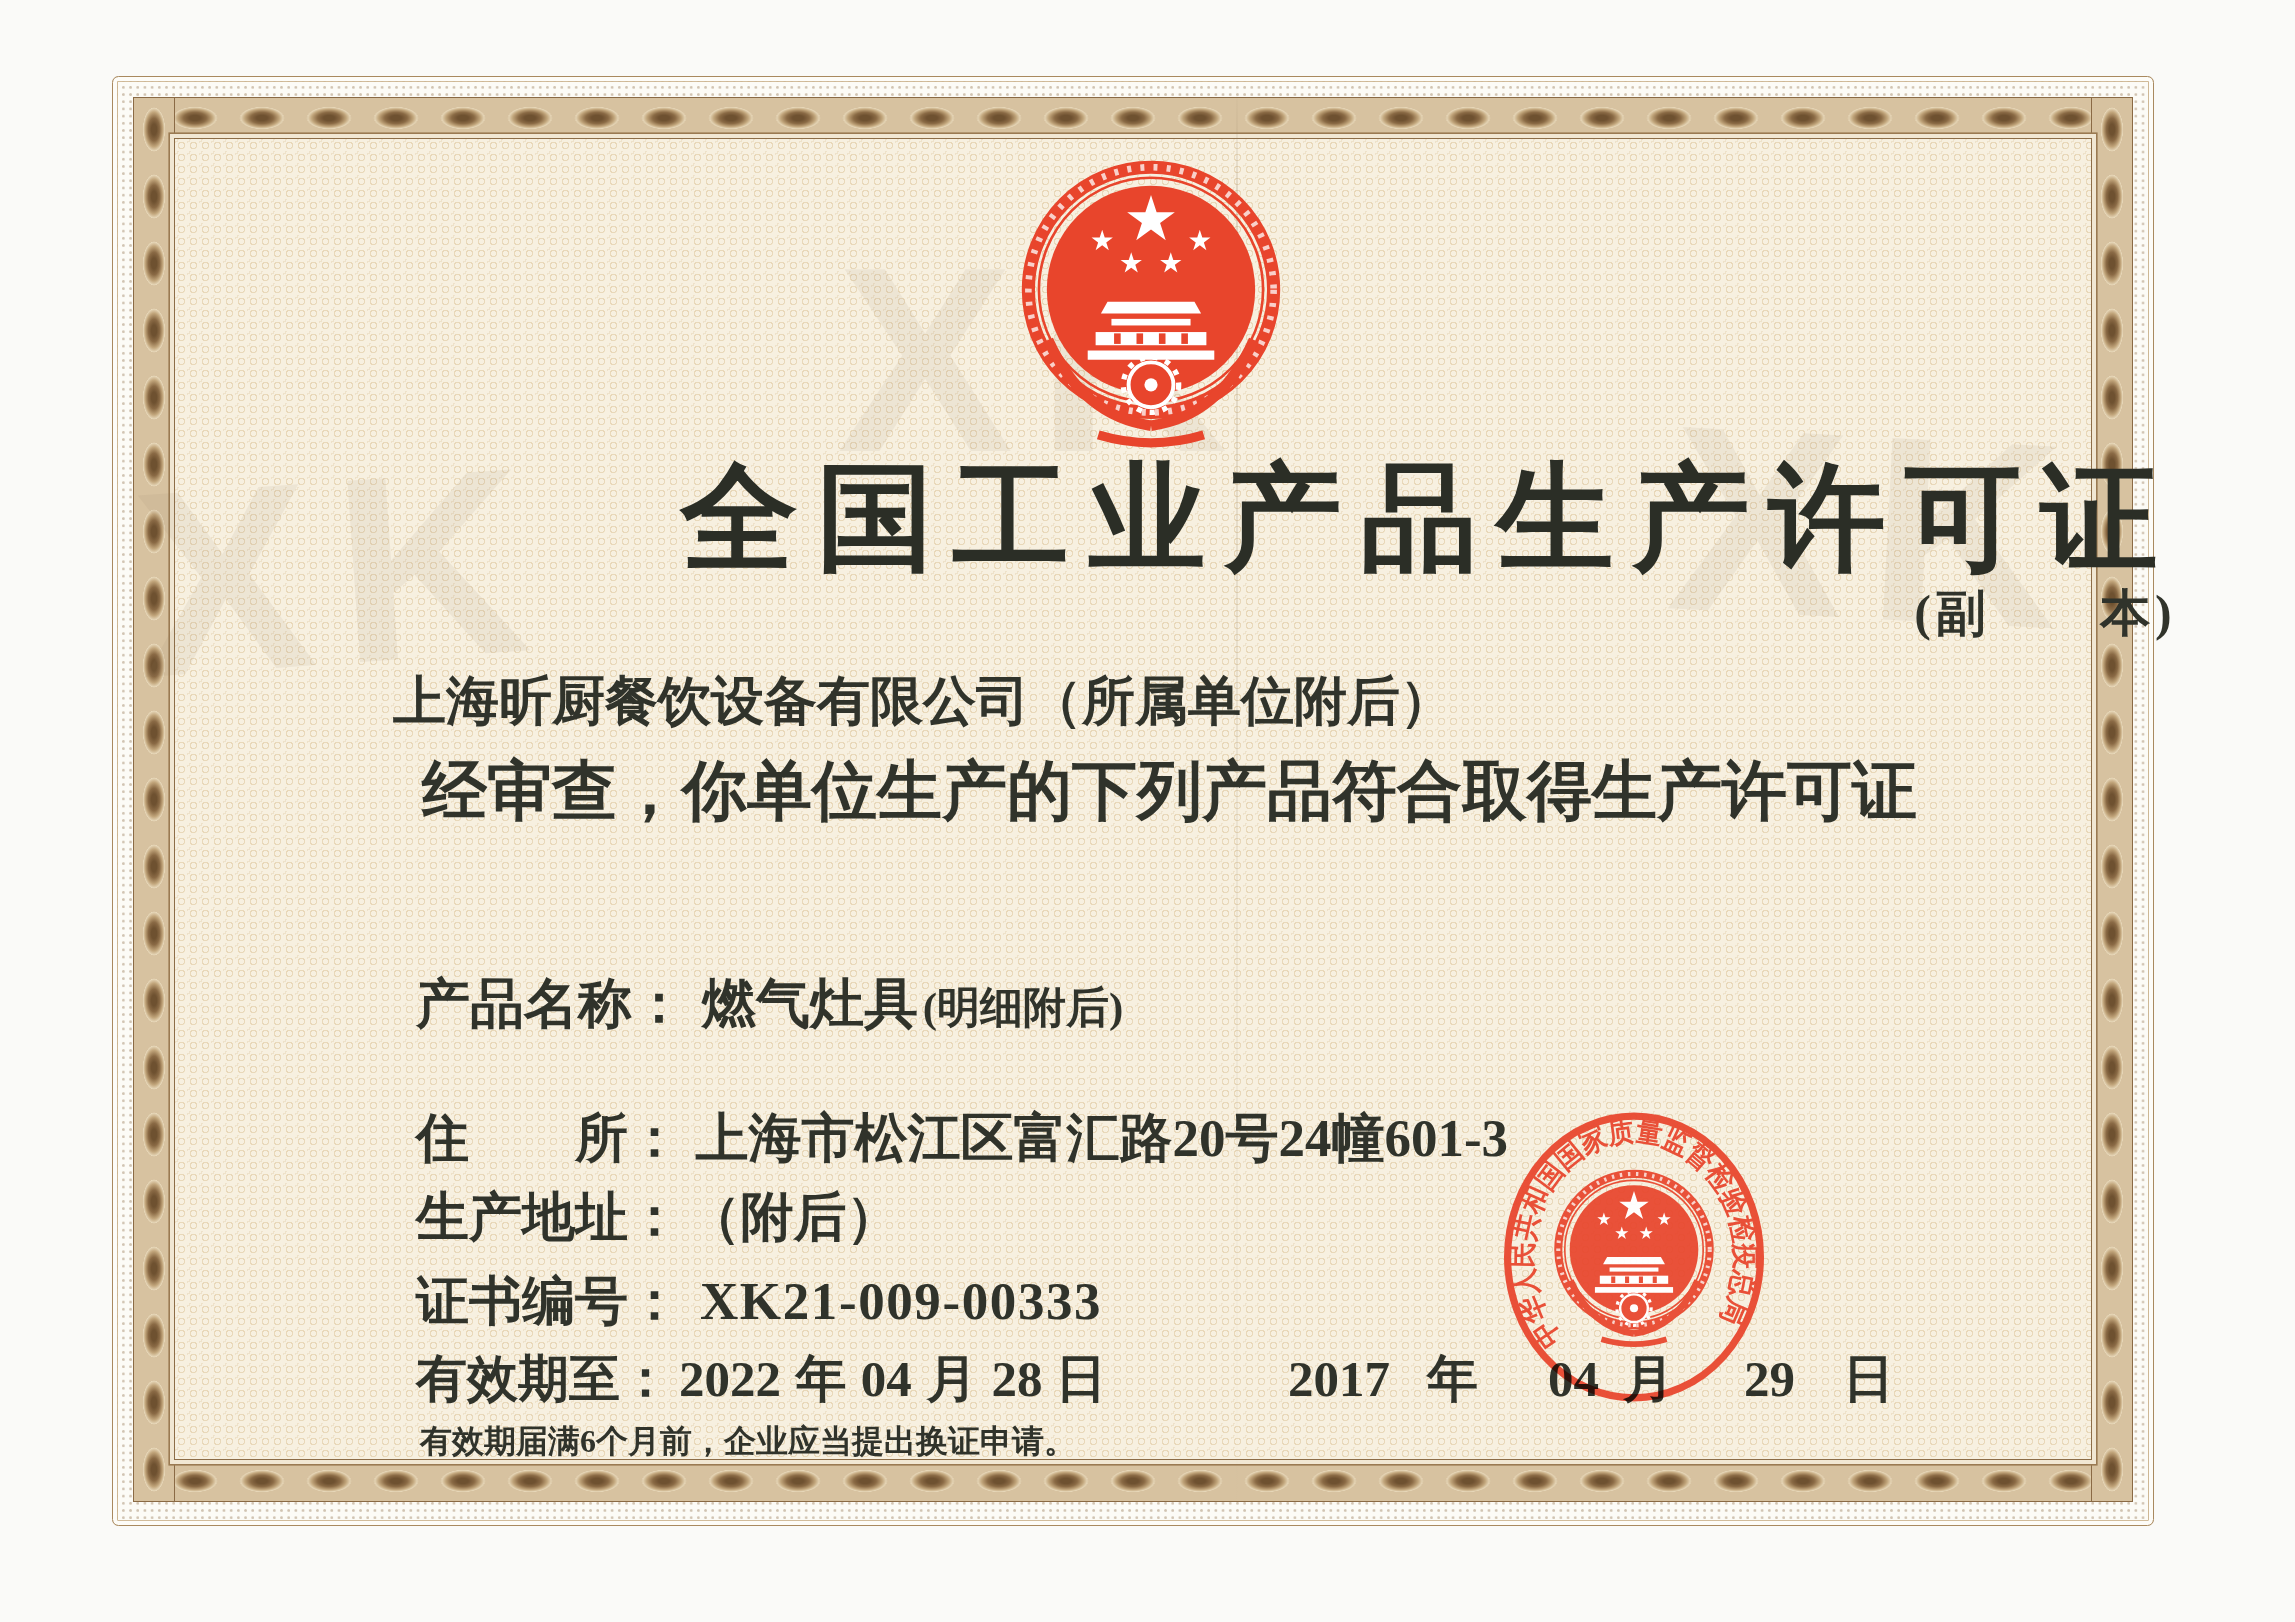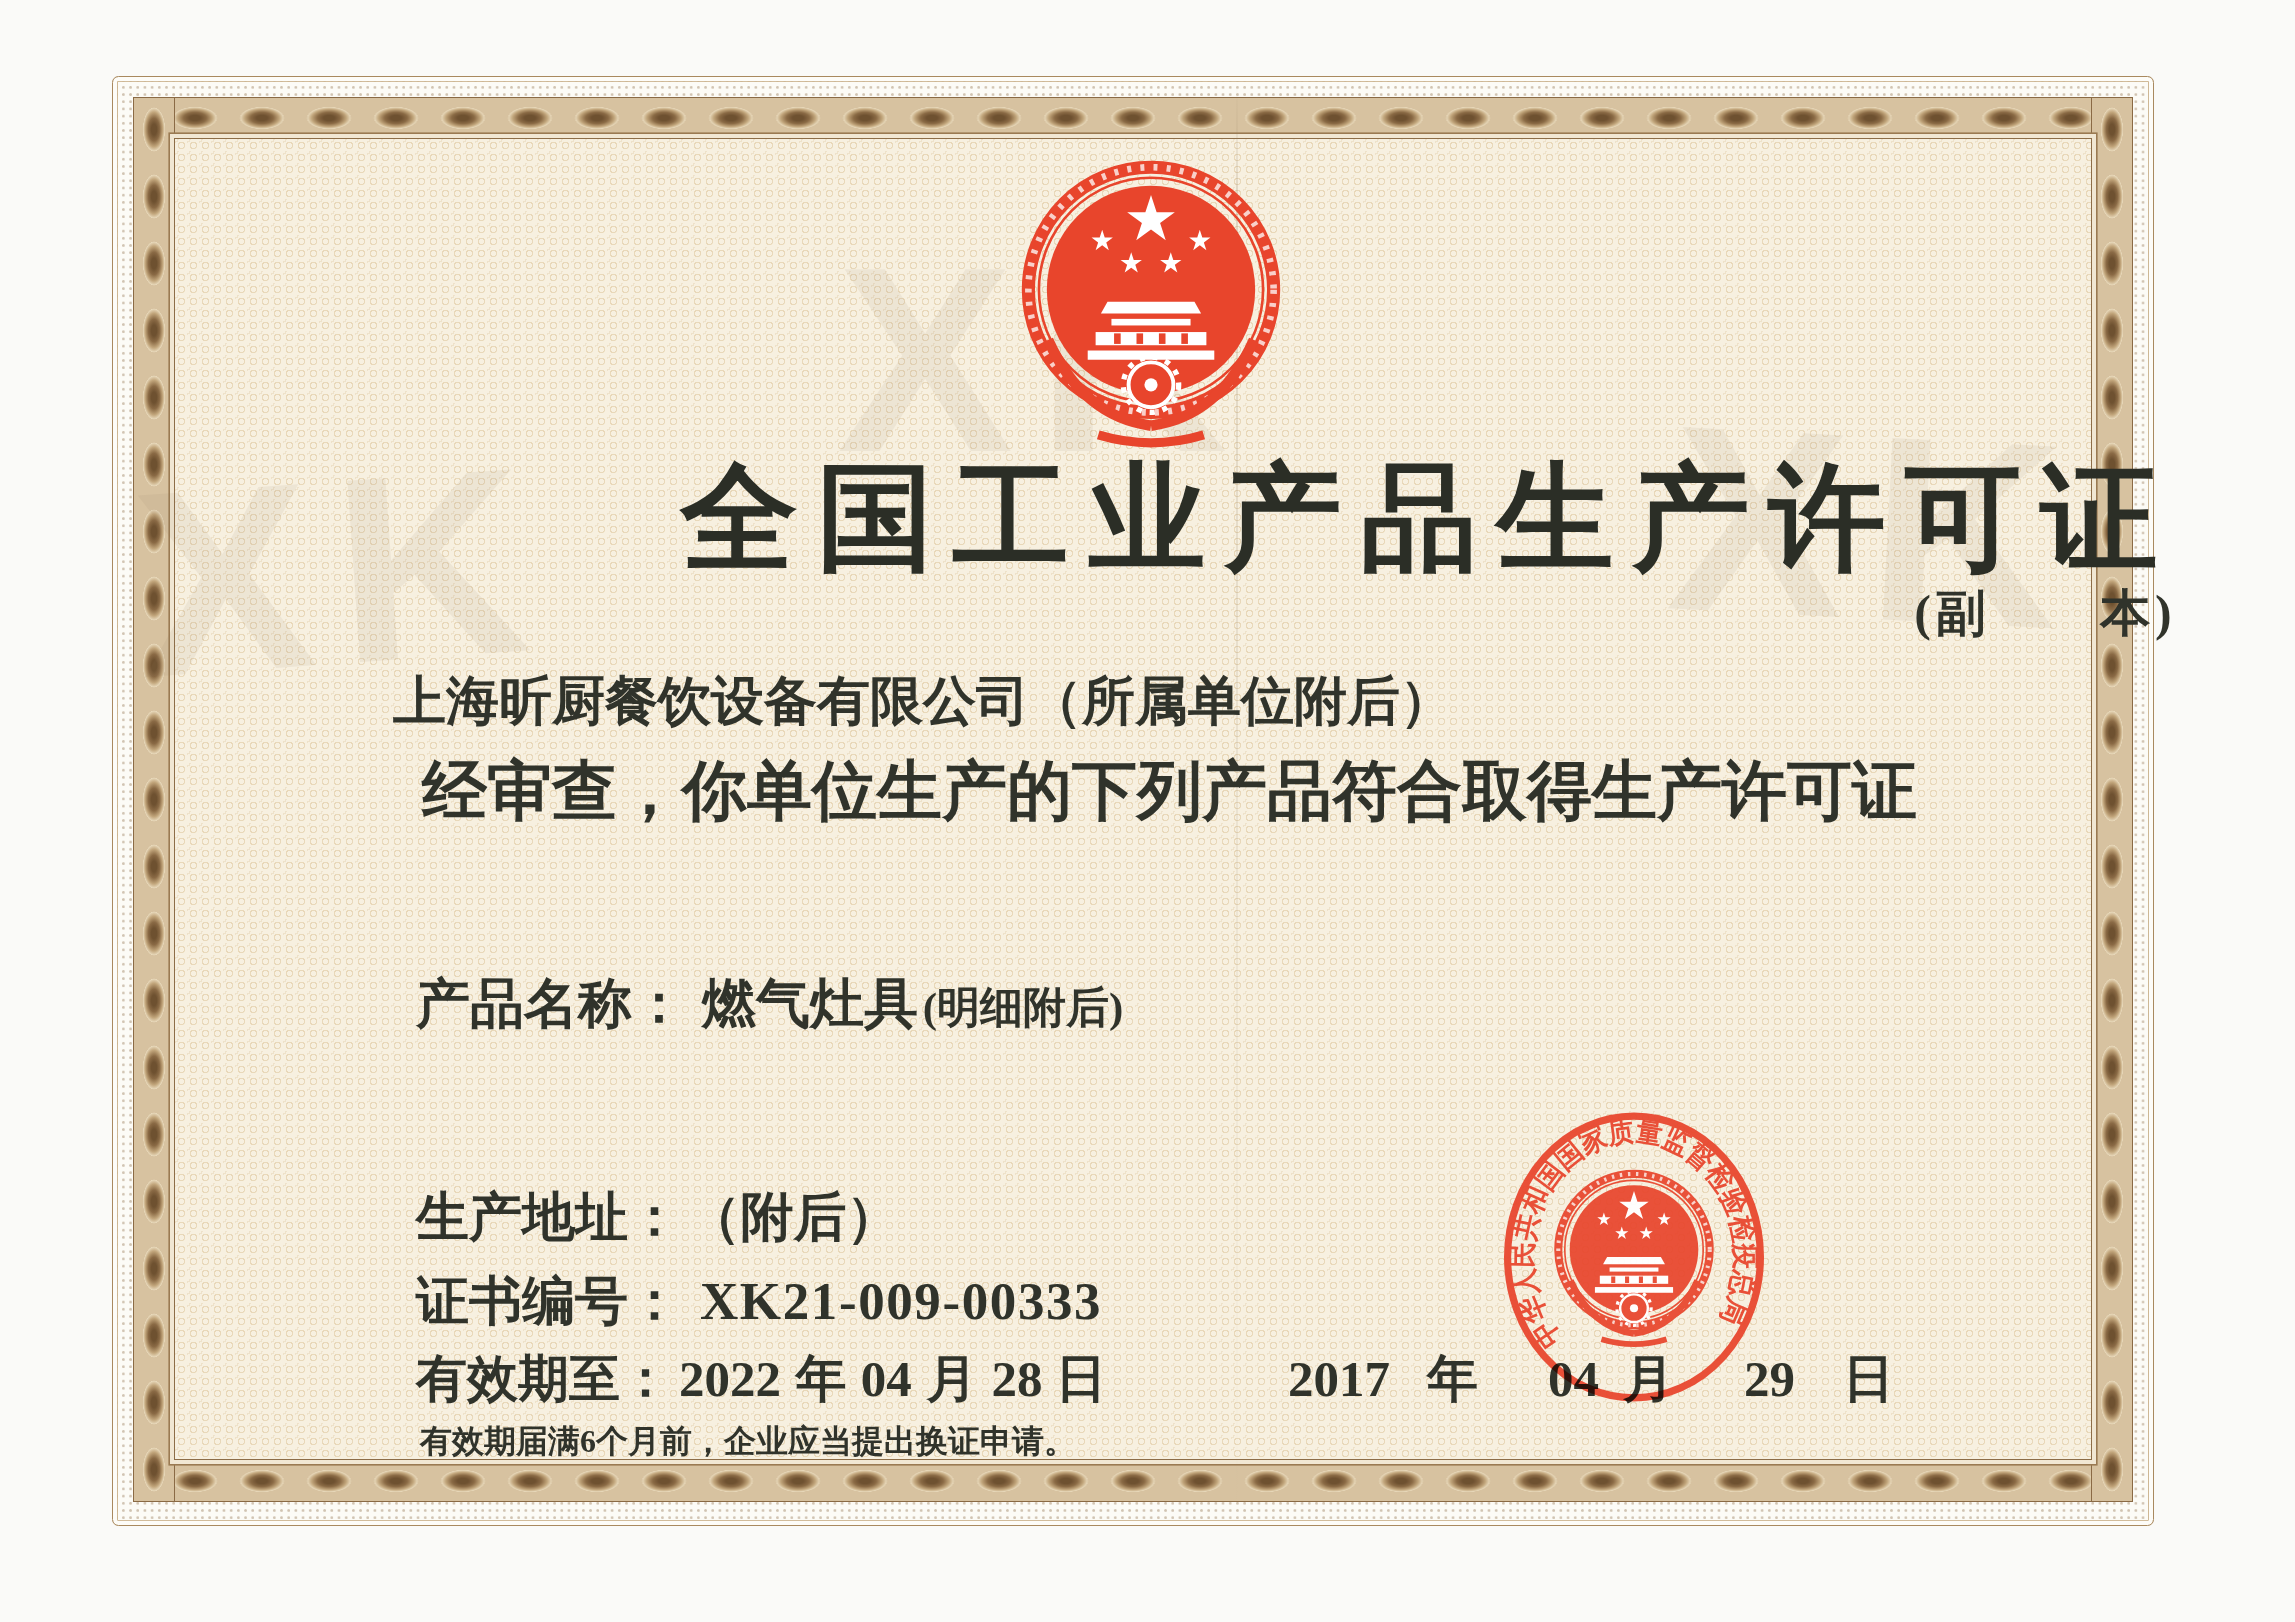--- a/index.html
+++ b/index.html
@@ -134,20 +134,23 @@
 
       <div class="title">全国工业产品生产许可证</div>
       <div class="subtitle">(副　　本)</div>
       <div class="company">上海昕厨餐饮设备有限公司（所属单位附后）</div>
       <div class="para1">经审查，你单位生产的下列产品符合取得生产许可证</div>
 
       <div class="product-row">
         <span class="lbl">产品名称：</span><span class="val">燃气灶具</span><span class="note">(明细附后)</span>
       </div>
 
+      <div class="residence-row">
+        <span class="lbl">住　　所：</span><span class="val">上海市松江区富汇路20号24幢601-3</span>
+      </div>
 
       <div class="prod-addr-row">
         <span class="lbl">生产地址：</span><span class="val">（附后）</span>
       </div>
 
       <div class="certno-row">
         <span class="lbl">证书编号：</span><span class="val">XK21-009-00333</span>
       </div>
 
       <svg class="seal" viewBox="0 0 340 372">

